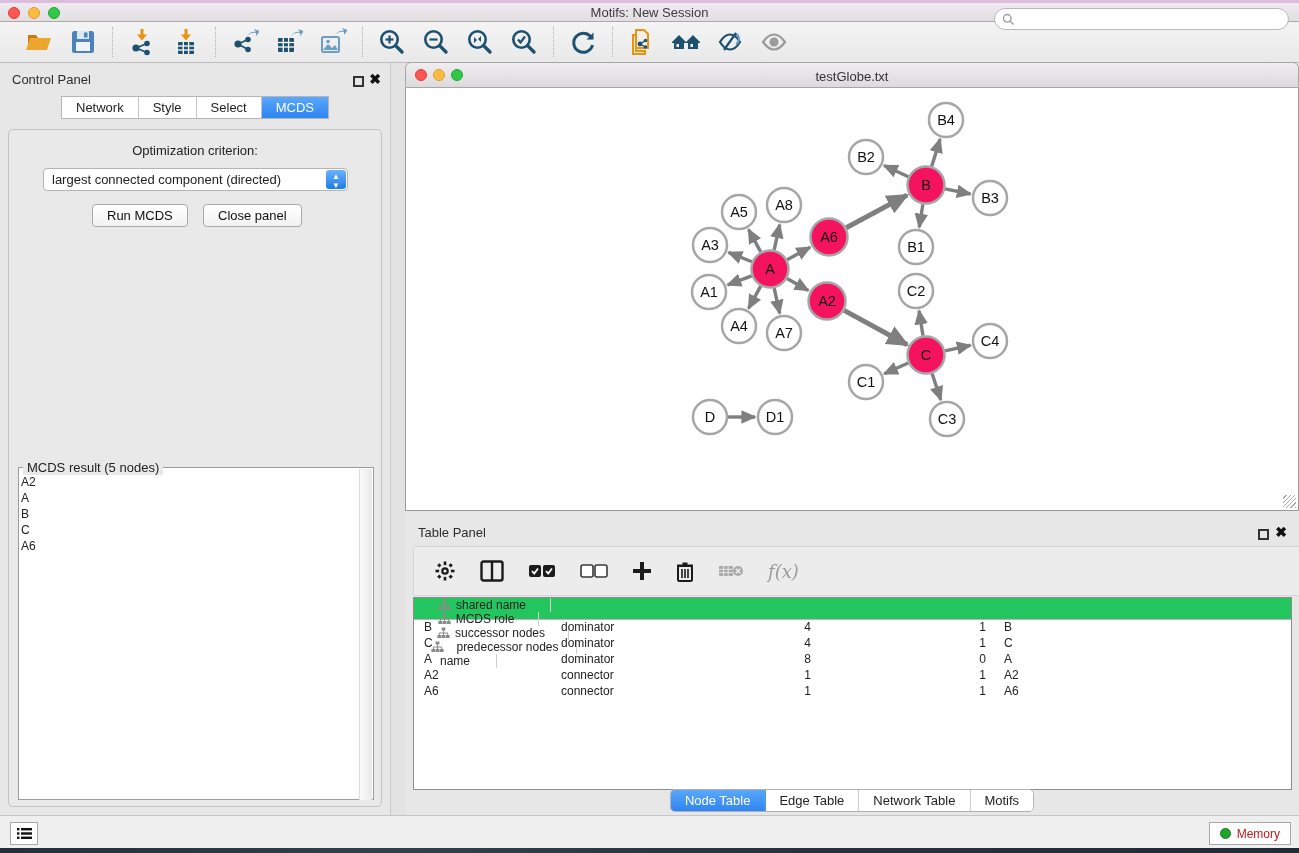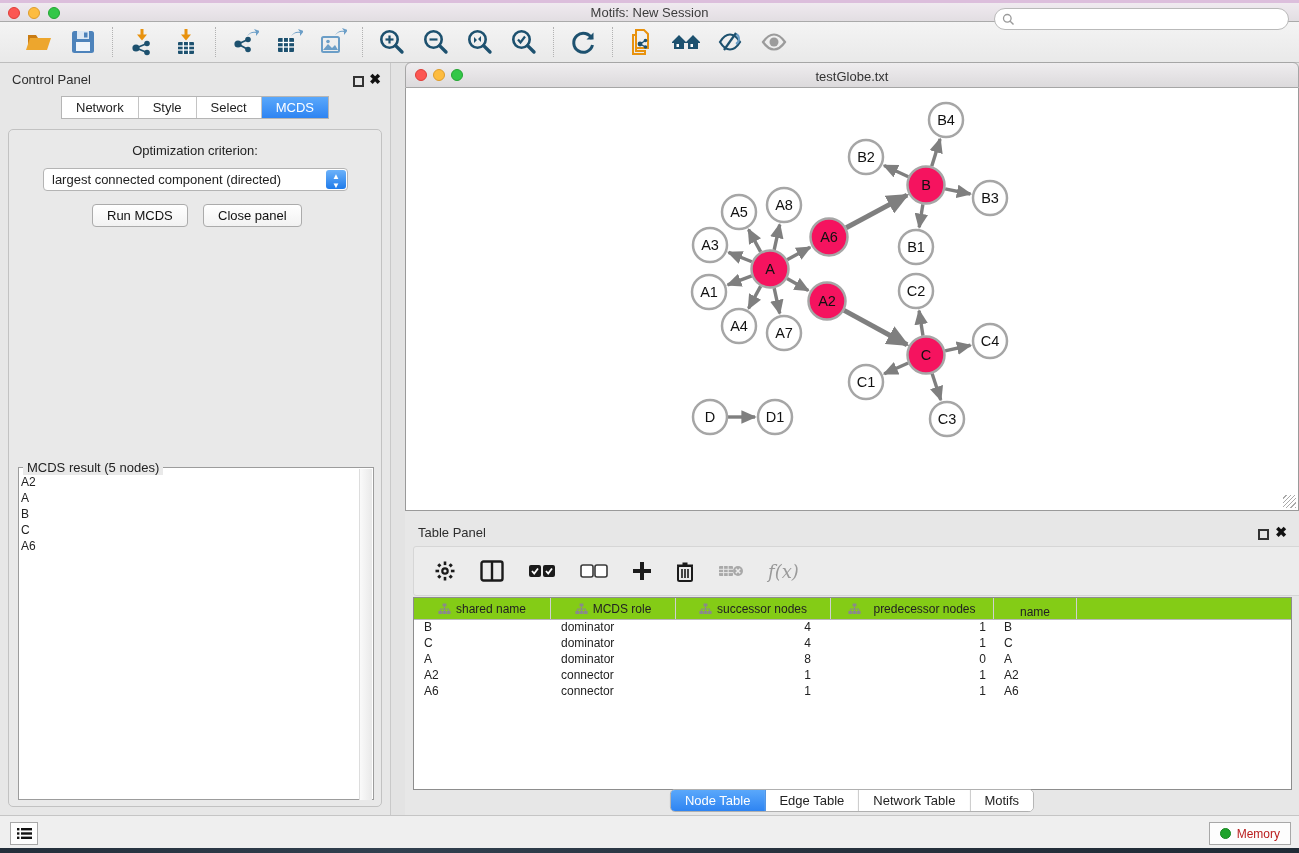--- a/index.html
+++ b/index.html
@@ -63,21 +63,21 @@
   #grip { position:absolute; right:2px; bottom:2px; width:13px; height:13px;
     background:repeating-linear-gradient(135deg,transparent,transparent 2px,#aaa 2px,#aaa 3px); }
 
   
   #table-panel { left:405px; top:511px; width:894px; height:304px; background:#e7e7e7; }
   #tp-toolbar { position:absolute; left:8px; top:35px; width:964px; height:50px; background:#ececec;
     border:1px solid #d6d6d6; border-radius:3px; display:flex; align-items:center; gap:24px; padding-left:20px; }
   .tp-icon { display:flex; align-items:center; justify-content:center; }
   #fx-label { font-family:"DejaVu Serif", serif; font-style:italic; font-size:18px; color:#9a9a9a; }
   #tp-table { position:absolute; left:8px; top:86px; width:879px; height:193px; background:#fff; border:1px solid #8d8d8d; }
-  #tp-header { display:flex; height:22px; background:#84cc16; border-bottom:1px solid #b9b9b9; }
+  #tp-header { display:flex; height:22px; background:#22c55e; border-bottom:1px solid #b9b9b9;flex-direction:column; }
   .th { display:flex; align-items:center; justify-content:center; gap:5px; font-size:12px; color:#222;
     border-right:1px solid #d0d0d0; height:100%; }
   .tr { display:flex; height:16px; font-size:12px; }
   .td { padding-left:10px; white-space:nowrap; overflow:hidden; }
   .td.num { text-align:right; padding-left:0; }
   #tp-tabs { position:absolute; left:50%; transform:translateX(-50%); top:278px; display:flex;
     border:1px solid #b0b0b0; border-radius:5px; overflow:hidden; background:#fff; }
 
   
   #statusbar { left:0; top:815px; width:1299px; height:33px; background:#efefef; border-top:1px solid #c5c5c5; }

